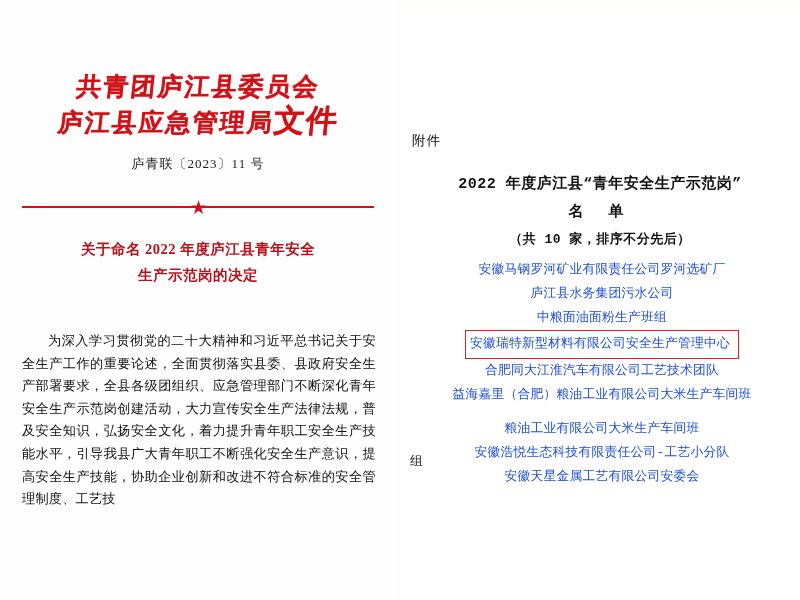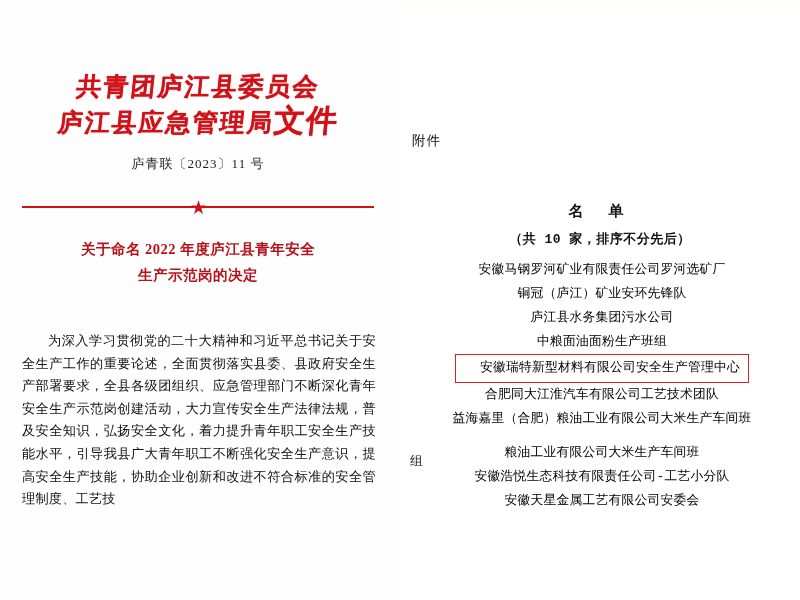--- a/index.html
+++ b/index.html
@@ -165,34 +165,34 @@
     left: 10px;
     top: 252px;
     width: 384px;
   }
   .entry {
     position: relative;
     width: 100%;
     text-align: center;
     font-size: 12.8px;
     line-height: 24px;
-    color: #000000;
+    color: #1d4ed8;
     letter-spacing: 0.2px;
     white-space: nowrap;
   }
   .entry.gap {
     margin-top: 10px;
   }
   .entry.highlight {
     outline: none;
   }
   .entry .hl-box {
     display: inline-block;
     border: 1.6px solid #e02020;
-    padding: 1px 8px 2px 24px;
+    padding: 1px 8px 2px 4px;
   }
   .overflow-char {
     position: absolute;
     left: 10px;
     font-size: 12.8px;
     line-height: 24px;
     color: #141414;
   }
 </style>
 </head>
@@ -217,26 +217,26 @@
       <div>生产示范岗的决定</div>
     </div>
 
     <div class="doc-body">
       <p class="indent">为深入学习贯彻党的二十大精神和习近平总书记关于安全生产工作的重要论述，全面贯彻落实县委、县政府安全生产部署要求，全县各级团组织、应急管理部门不断深化青年安全生产示范岗创建活动，大力宣传安全生产法律法规，普及安全知识，弘扬安全文化，着力提升青年职工安全生产技能水平，引导我县广大青年职工不断强化安全生产意识，提高安全生产技能，协助企业创新和改进不符合标准的安全管理制度、工艺技</p>
     </div>
   </div>
 
   <div class="right-doc">
     <div class="attach-label">附件</div>
+    <div class="list-title">2022 年度庐江县“青年安全生产示范岗”</div>
     <div class="list-subtitle">名  单</div>
     <div class="list-note">（共 10 家，排序不分先后）</div>
 
     <div class="list-entries">
       <div class="entry"><span>安徽马钢罗河矿业有限责任公司罗河选矿厂</span></div>
-      <div class="entry"><span>铜冠（庐江）矿业安环先锋队</span></div>
       <div class="entry"><span>庐江县水务集团污水公司</span></div>
       <div class="entry"><span>中粮面油面粉生产班组</span></div>
       <div class="entry highlight"><span class="hl-box">安徽瑞特新型材料有限公司安全生产管理中心</span></div>
       <div class="entry"><span>合肥同大江淮汽车有限公司工艺技术团队</span></div>
       <div class="entry"><span>益海嘉里（合肥）粮油工业有限公司大米生产车间班</span></div>
       <div class="entry gap"><span>粮油工业有限公司大米生产车间班</span></div>
       <div class="entry"><span>安徽浩悦生态科技有限责任公司-工艺小分队</span></div>
       <div class="entry"><span>安徽天星金属工艺有限公司安委会</span></div>
     </div>
 

